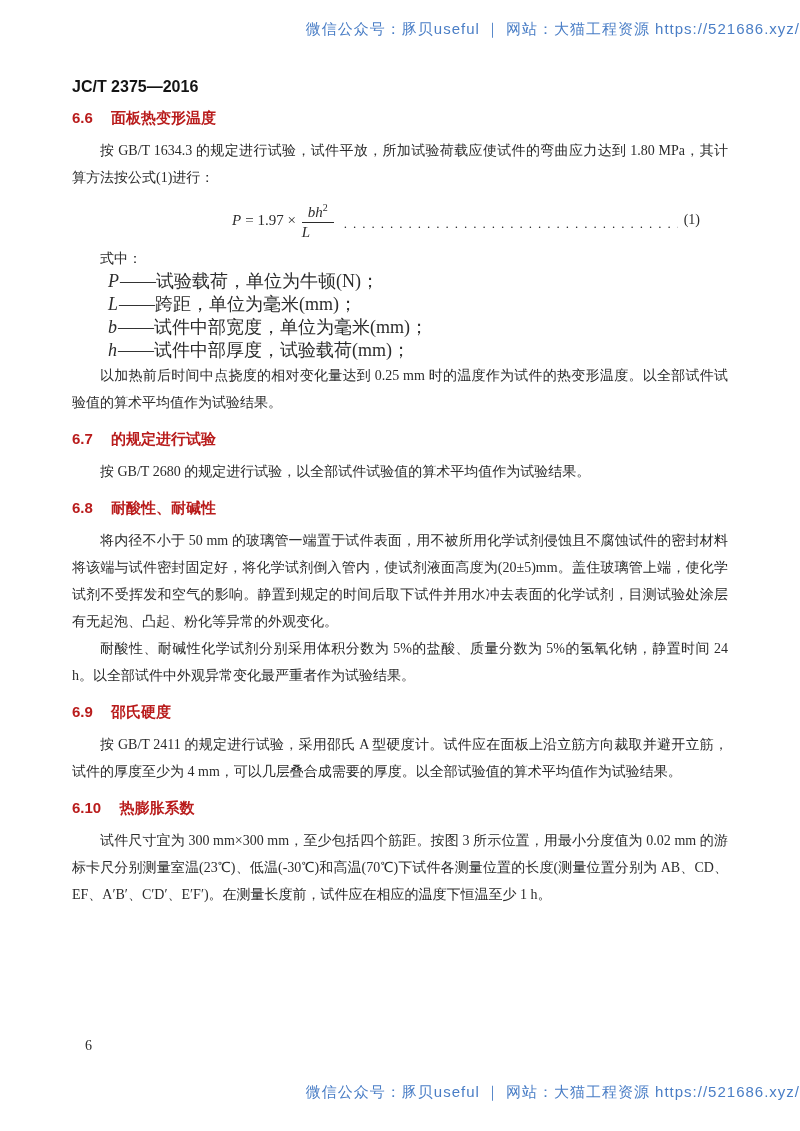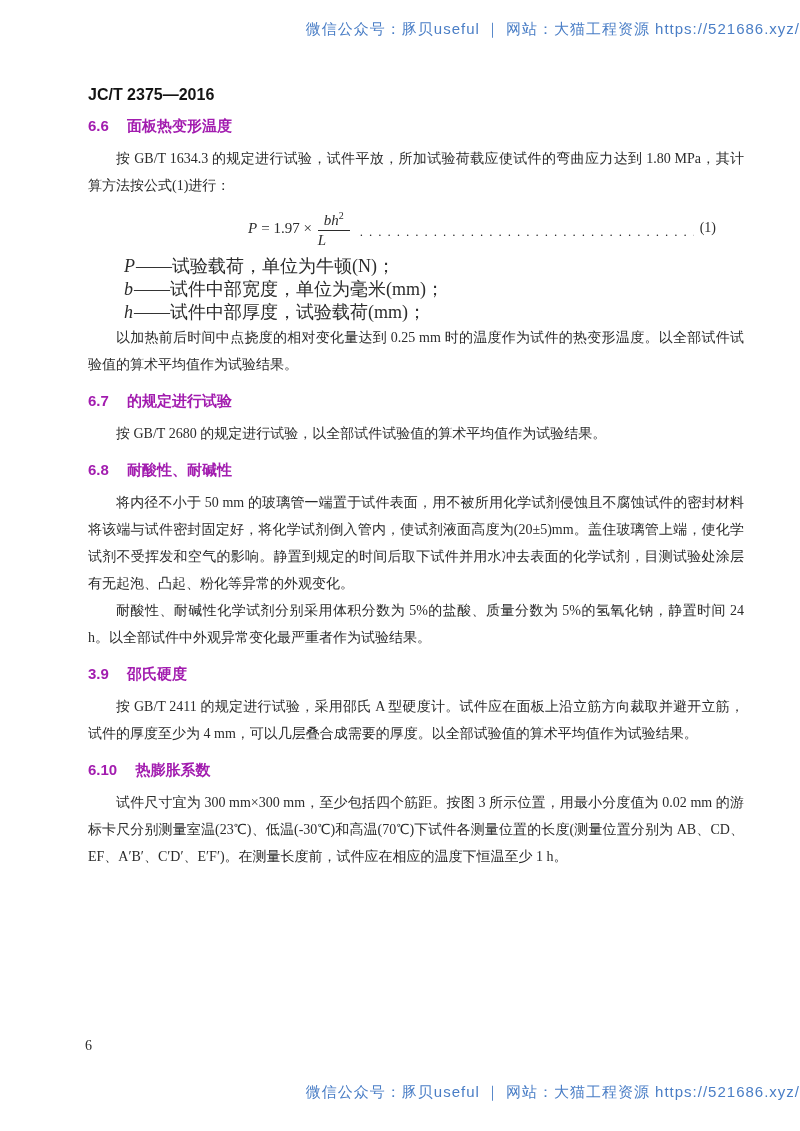--- a/index.html
+++ b/index.html
@@ -8,33 +8,33 @@
     background:#ffffff; overflow:hidden;
     font-family:"Liberation Serif", serif; color:#2b2b2b;
   }
   .watermark {
     width:100%; text-align:right; color:#4a7ec6;
     font-family:"Liberation Sans", sans-serif; font-size:15px;
     letter-spacing:1px;
   }
   .wm-top { position:absolute; top:20px; left:0; }
   .wm-bottom { position:absolute; top:1083px; left:0; }
-  .content { position:absolute; top:40px; left:72px; width:656px;margin-left:16px; }
+  .content { position:absolute; top:32px; left:72px; width:656px; }
   .doc-number {
     margin-top:46px; font-family:"Liberation Sans", sans-serif;
     font-weight:bold; font-size:16px; color:#141414; line-height:17px;
   }
   p.body {
     margin:0; font-size:14px; line-height:27px; text-indent:2em;
     text-align:justify; color:#2b2b2b;
   }
   .mt16 { margin-top:16px; }
   h3.sec {
     margin:14px 0 10px 0; font-family:"Liberation Sans", sans-serif;
-    font-size:15px; font-weight:bold; color:#a21caf; line-height:18px;
+    font-size:15px; font-weight:bold; color:#b91c1c; line-height:18px;
   }
   h3.sec .sec-num { margin-right:14px; }
   .formula-row {
     display:flex; align-items:center; margin:8px 0 6px 0;
     font-size:15px;
   }
   .f-math {
     margin-left:160px; display:flex; align-items:center; white-space:nowrap;
     font-family:"Liberation Serif", serif;
   }
@@ -81,22 +81,26 @@
         <span class="f-eq">= 1.97 ×</span>
         <span class="frac">
           <span class="num"><i>bh</i><sup>2</sup></span>
           <span class="den"><i>L</i></span>
         </span>
       </span>
       <span class="dots">..........................................................</span>
       <span class="f-label">(1)</span>
     </div>
 
+    <p class="where-label">式中：</p>
     <div class="var-row">
       <i class="var-sym">P</i><span>——试验载荷，单位为牛顿(N)；</span>
+    </div>
+    <div class="var-row">
+      <i class="var-sym">L</i><span>——跨距，单位为毫米(mm)；</span>
     </div>
     <div class="var-row">
       <i class="var-sym">b</i><span>——试件中部宽度，单位为毫米(mm)；</span>
     </div>
     <div class="var-row">
       <i class="var-sym">h</i><span>——试件中部厚度，试验载荷(mm)；</span>
     </div>
 
     <p class="body">以加热前后时间中点挠度的相对变化量达到 0.25 mm 时的温度作为试件的热变形温度。以全部试件试验值的算术平均值作为试验结果。</p>
 
@@ -107,21 +111,21 @@
     <p class="body">按 GB/T 2680 的规定进行试验，以全部试件试验值的算术平均值作为试验结果。</p>
 
     <h3 class="sec">
       <span class="sec-num">6.8</span>
       <span class="sec-title">耐酸性、耐碱性</span>
     </h3>
     <p class="body">将内径不小于 50 mm 的玻璃管一端置于试件表面，用不被所用化学试剂侵蚀且不腐蚀试件的密封材料将该端与试件密封固定好，将化学试剂倒入管内，使试剂液面高度为(20±5)mm。盖住玻璃管上端，使化学试剂不受挥发和空气的影响。静置到规定的时间后取下试件并用水冲去表面的化学试剂，目测试验处涂层有无起泡、凸起、粉化等异常的外观变化。</p>
     <p class="body">耐酸性、耐碱性化学试剂分别采用体积分数为 5%的盐酸、质量分数为 5%的氢氧化钠，静置时间 24 h。以全部试件中外观异常变化最严重者作为试验结果。</p>
 
     <h3 class="sec">
-      <span class="sec-num">3.9</span>
+      <span class="sec-num">6.9</span>
       <span class="sec-title">邵氏硬度</span>
     </h3>
     <p class="body">按 GB/T 2411 的规定进行试验，采用邵氏 A 型硬度计。试件应在面板上沿立筋方向裁取并避开立筋，试件的厚度至少为 4 mm，可以几层叠合成需要的厚度。以全部试验值的算术平均值作为试验结果。</p>
 
     <h3 class="sec">
       <span class="sec-num">6.10</span>
       <span class="sec-title">热膨胀系数</span>
     </h3>
     <p class="body">试件尺寸宜为 300 mm×300 mm，至少包括四个筋距。按图 3 所示位置，用最小分度值为 0.02 mm 的游标卡尺分别测量室温(23℃)、低温(-30℃)和高温(70℃)下试件各测量位置的长度(测量位置分别为 AB、CD、EF、A′B′、C′D′、E′F′)。在测量长度前，试件应在相应的温度下恒温至少 1 h。</p>
 

